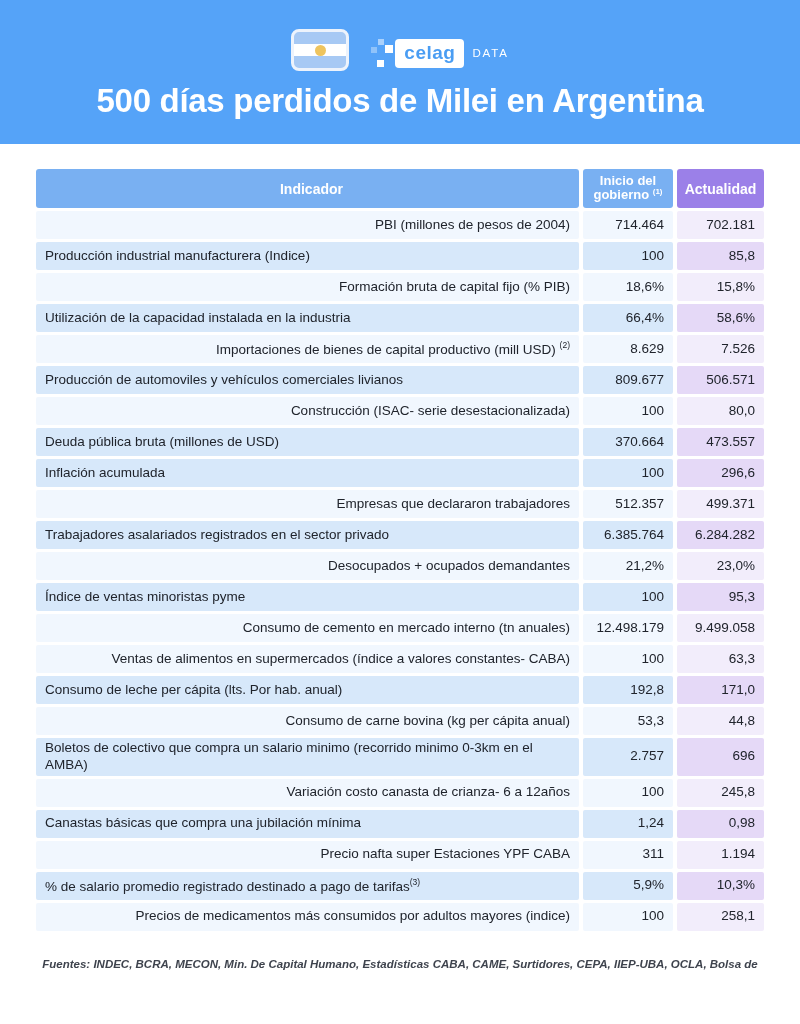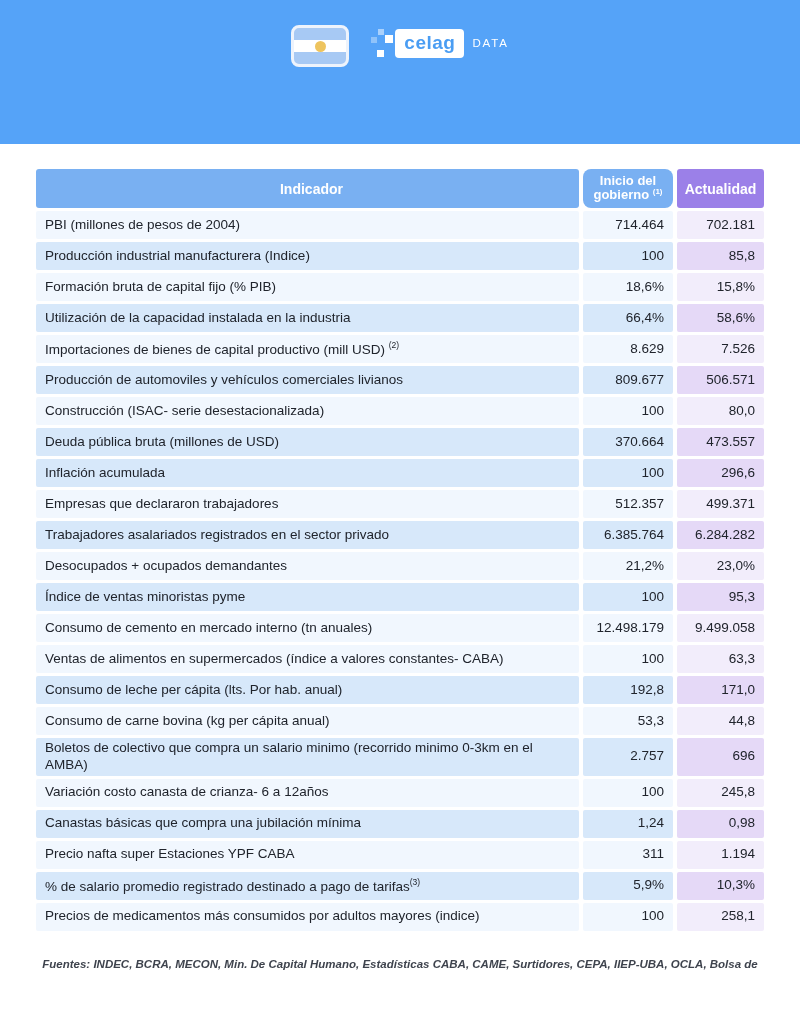--- a/index.html
+++ b/index.html
@@ -16,21 +16,21 @@
     --flag-stripe:#A7C9F4;
     --flag-sun:#EEC45E;
   }
   html,body{margin:0;padding:0;}
   body{font-family:"Liberation Sans",sans-serif;background:#fff;}
   .page{width:800px;height:1024px;background:#fff;position:relative;overflow:hidden;}
 
   
   .banner{width:100%;height:144px;background:var(--banner-blue);
           display:flex;flex-direction:column;align-items:center;box-sizing:border-box;padding-top:25px;}
-  .banner-row{display:flex;align-items:flex-start;gap:24px;height:46px;}
+  .banner-row{display:flex;align-items:flex-end;gap:24px;height:46px;}
   .flag{width:52px;height:36px;border:3px solid #EDF3FC;border-radius:8px;position:relative;
         background:linear-gradient(to bottom,var(--flag-stripe) 0 33%,#ffffff 33% 67%,var(--flag-stripe) 67% 100%);}
   .flag .sun{position:absolute;left:50%;top:50%;width:11px;height:11px;margin:-5.5px 0 0 -5.5px;
              border-radius:50%;background:var(--flag-sun);}
   .logo{display:flex;align-items:center;}
   .pixels{position:relative;width:21px;height:36px;}
   .pixels i{position:absolute;display:block;}
   .pixels .p1{left:5px;top:4px;width:6px;height:6px;background:rgba(255,255,255,.5);}
   .pixels .p2{left:-2px;top:12px;width:6px;height:6px;background:rgba(255,255,255,.35);}
   .pixels .p3{left:12px;top:10px;width:8px;height:8px;background:#fff;}
@@ -38,29 +38,29 @@
   .logo-box{background:#fff;border-radius:4px;padding:3px 9px 4px 9px;margin-left:1px;}
   .logo-box span{color:var(--logo-blue);font-weight:bold;font-size:19px;letter-spacing:.5px;}
   .logo-data{color:#fff;font-weight:normal;font-size:11.5px;letter-spacing:1.8px;margin-left:8px;}
   .title{margin:11px 0 0 0;color:#fff;font-size:33px;font-weight:bold;letter-spacing:-.3px;text-align:center;}
 
   
   table{width:730px;margin:22px auto 0 auto;border-collapse:separate;border-spacing:4px 3px;table-layout:fixed;}
   th{background:var(--header-blue);color:#fff;font-weight:bold;font-size:14px;height:37px;
      border-radius:3px;vertical-align:middle;}
   th.th-ind{text-align:center;padding-left:9px;width:533px;}
-  th.th-inicio{width:88px;font-size:13px;line-height:1.08;text-align:center;border-radius:8px;}
+  th.th-inicio{width:88px;font-size:13px;line-height:1.08;text-align:center;}
   th.th-inicio sup{font-size:8px;}
   th.th-act{width:85px;background:var(--header-purple);text-align:center;}
   td{font-size:13.5px;color:var(--text-dark);height:24px;padding:2px 9px;border-radius:2px;
      line-height:1.25;vertical-align:middle;}
   td.col-ind{text-align:left;}
   td.col-ind sup{font-size:8.5px;}
   td.col-num{text-align:right;}
-  tr.plain td{background:var(--row-blue-light);}
+  tr.plain td{background:var(--row-blue-light);text-align:right;}
   tr.shaded td{background:var(--row-blue);}
   tr.plain td.col-act{background:var(--row-purple-light);}
   tr.shaded td.col-act{background:var(--row-purple);}
 
   
   .fuentes{margin-top:23px;text-align:center;font-style:italic;font-size:11.5px;
            color:var(--footer-text);line-height:1.35;font-weight:bold;}
 </style>
 </head>
 <body>
@@ -78,20 +78,21 @@
             <i class="p2"></i>
             <i class="p3"></i>
             <i class="p4"></i>
         </div>
         <div class="logo-box">
           <span>celag</span>
         </div>
         <span class="logo-data">DATA</span>
       </div>
     </div>
+    <h1 class="title">500 días perdidos de Milei en Argentina</h1>
   </header>
 
   <main>
     <table>
       <thead>
         <tr>
           <th class="th-ind">Indicador</th>
           <th class="th-inicio"><span>Inicio del</span><br><span>gobierno</span> <sup>(1)</sup></th>
           <th class="th-act">Actualidad</th>
         </tr>

